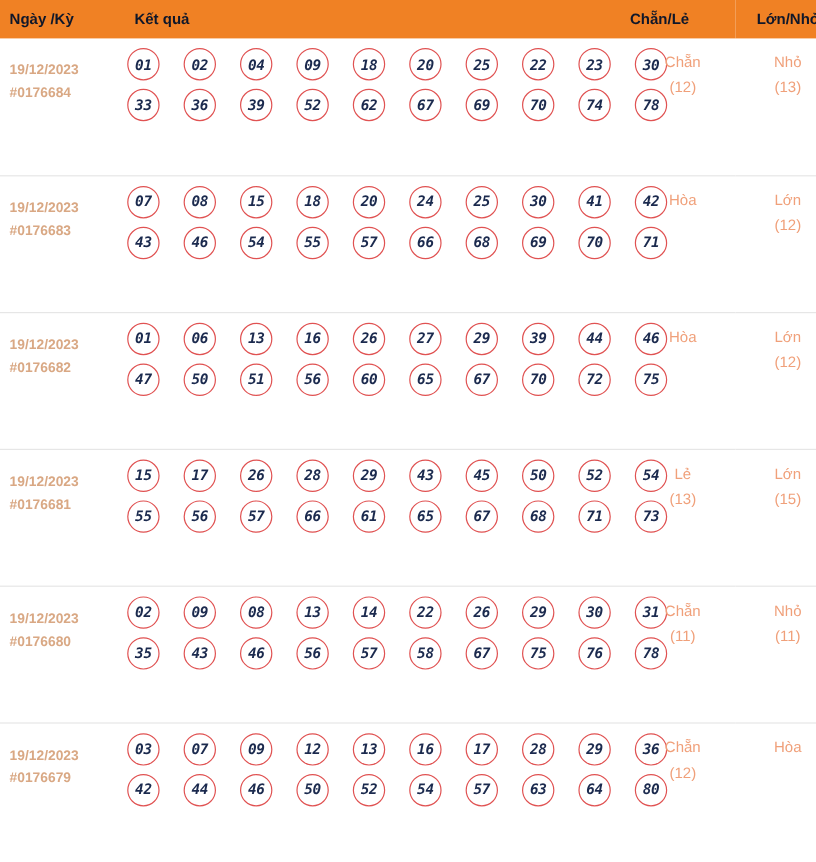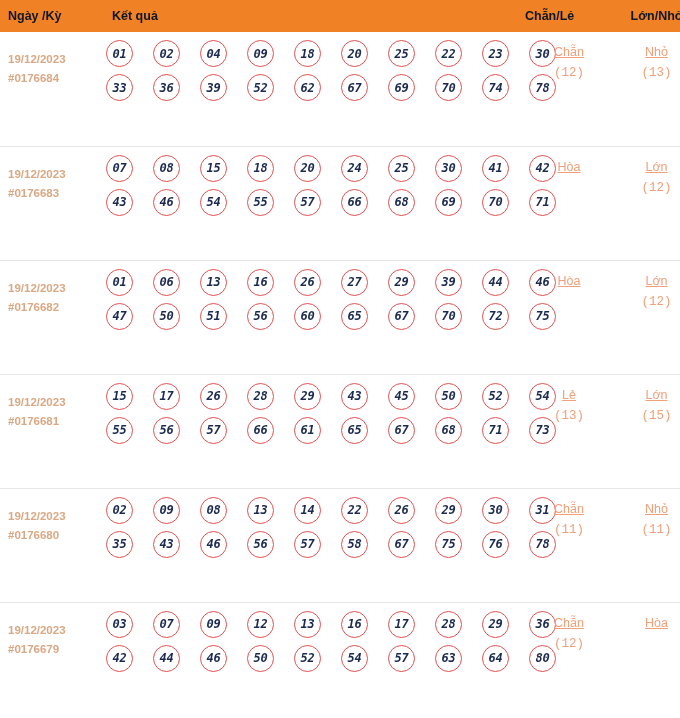--- a/index.html
+++ b/index.html
@@ -93,22 +93,22 @@
   }
 
   
   td.verdict-cell {
     text-align: center;
     padding-top: 10px;
     color: #f0a07a;
     font-size: 12.5px;
     line-height: 21px;
   }
-  .verdict-label { display: block; text-decoration: underline; }
-  .verdict-count { display: block; font-family: Liberation Mono, monospace; }
+  .verdict-label { display: block; }
+  .verdict-count { display: block; }
   .verdict-count:empty { display: none; }
 </style>
 </head>
 <body>
 
 <table id="lottery-table">
   <thead>
     <tr>
       <th class="col-date">Ngày /Kỳ</th>
       <th class="col-result">Kết quả</th>

